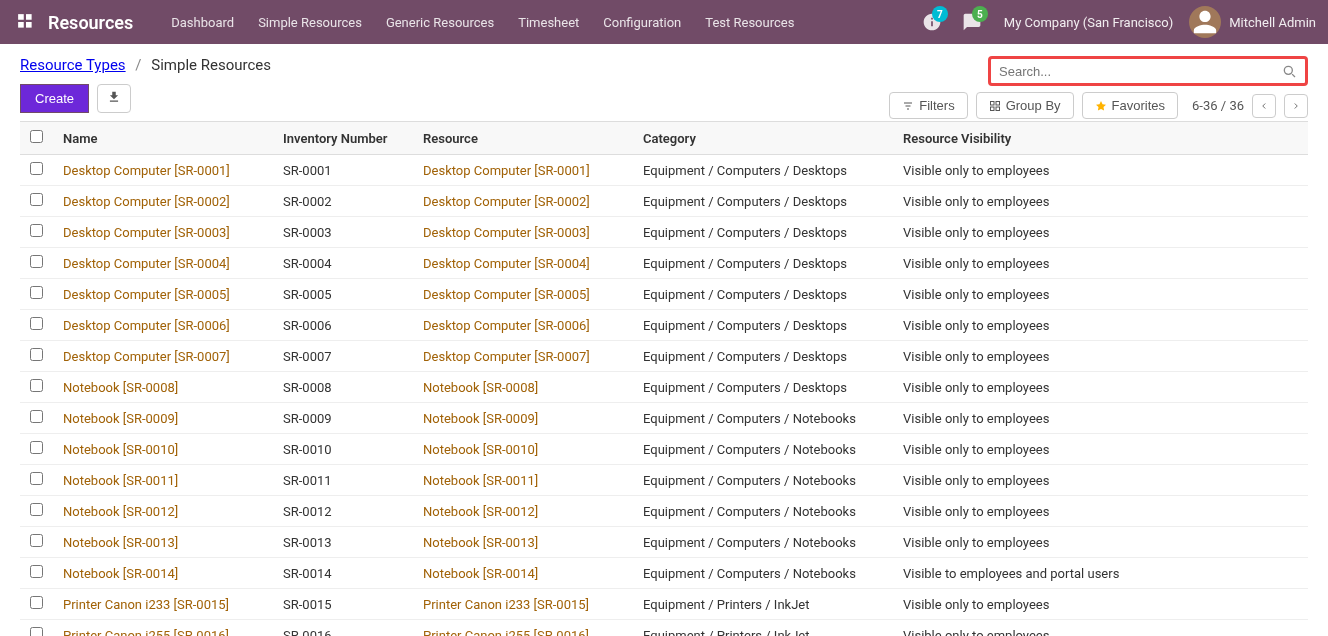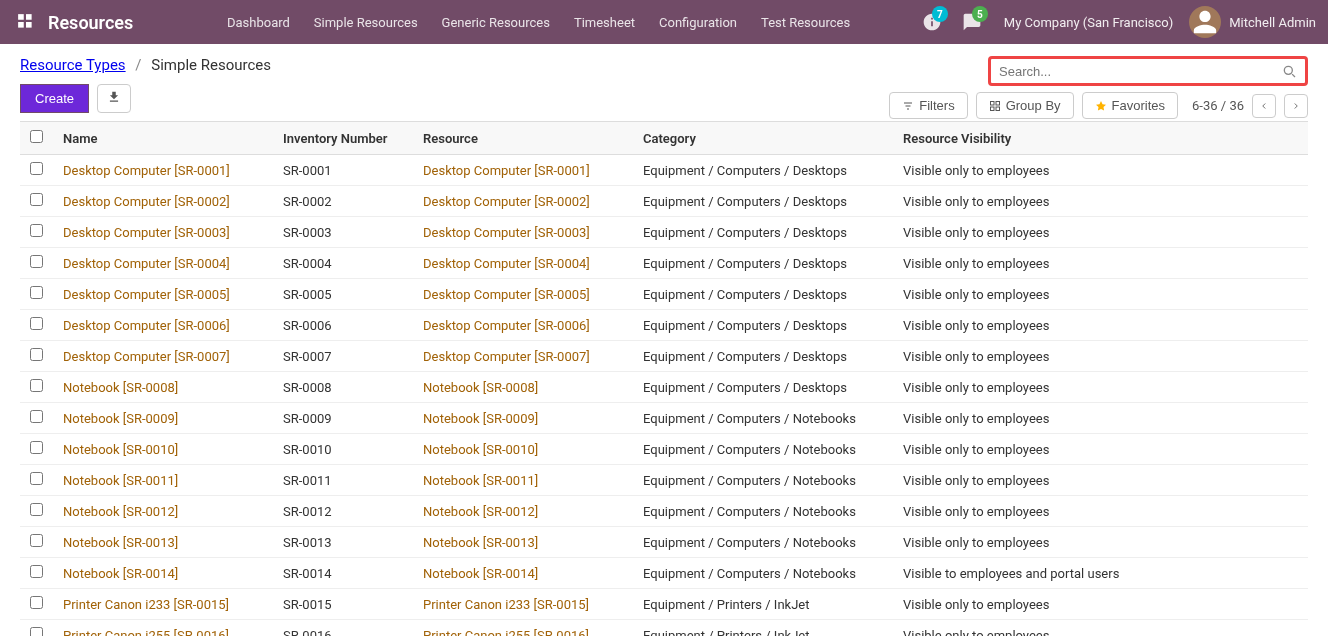--- a/index.html
+++ b/index.html
@@ -18,21 +18,21 @@
     .topnav-grid-icon {
       width: 28px; height: 28px;
       display: flex; align-items: center; justify-content: center;
       cursor: pointer; margin-right: 8px;
     }
     .topnav-grid-icon svg { width: 18px; height: 18px; fill: #fff; }
     .topnav-app-name {
       font-size: 18px; font-weight: 600; color: #fff; margin-right: 28px;
     }
     .topnav-menu {
-      display: flex; align-items: center; gap: 4px; flex: 1; justify-content: center;
+      display: flex; align-items: center; gap: 4px; flex: 1;
     }
     .topnav-menu-item {
       color: rgba(255,255,255,0.85);
       padding: 6px 10px;
       border-radius: 4px;
       cursor: pointer;
       font-size: 13px;
       white-space: nowrap;
     }
     .topnav-right {

